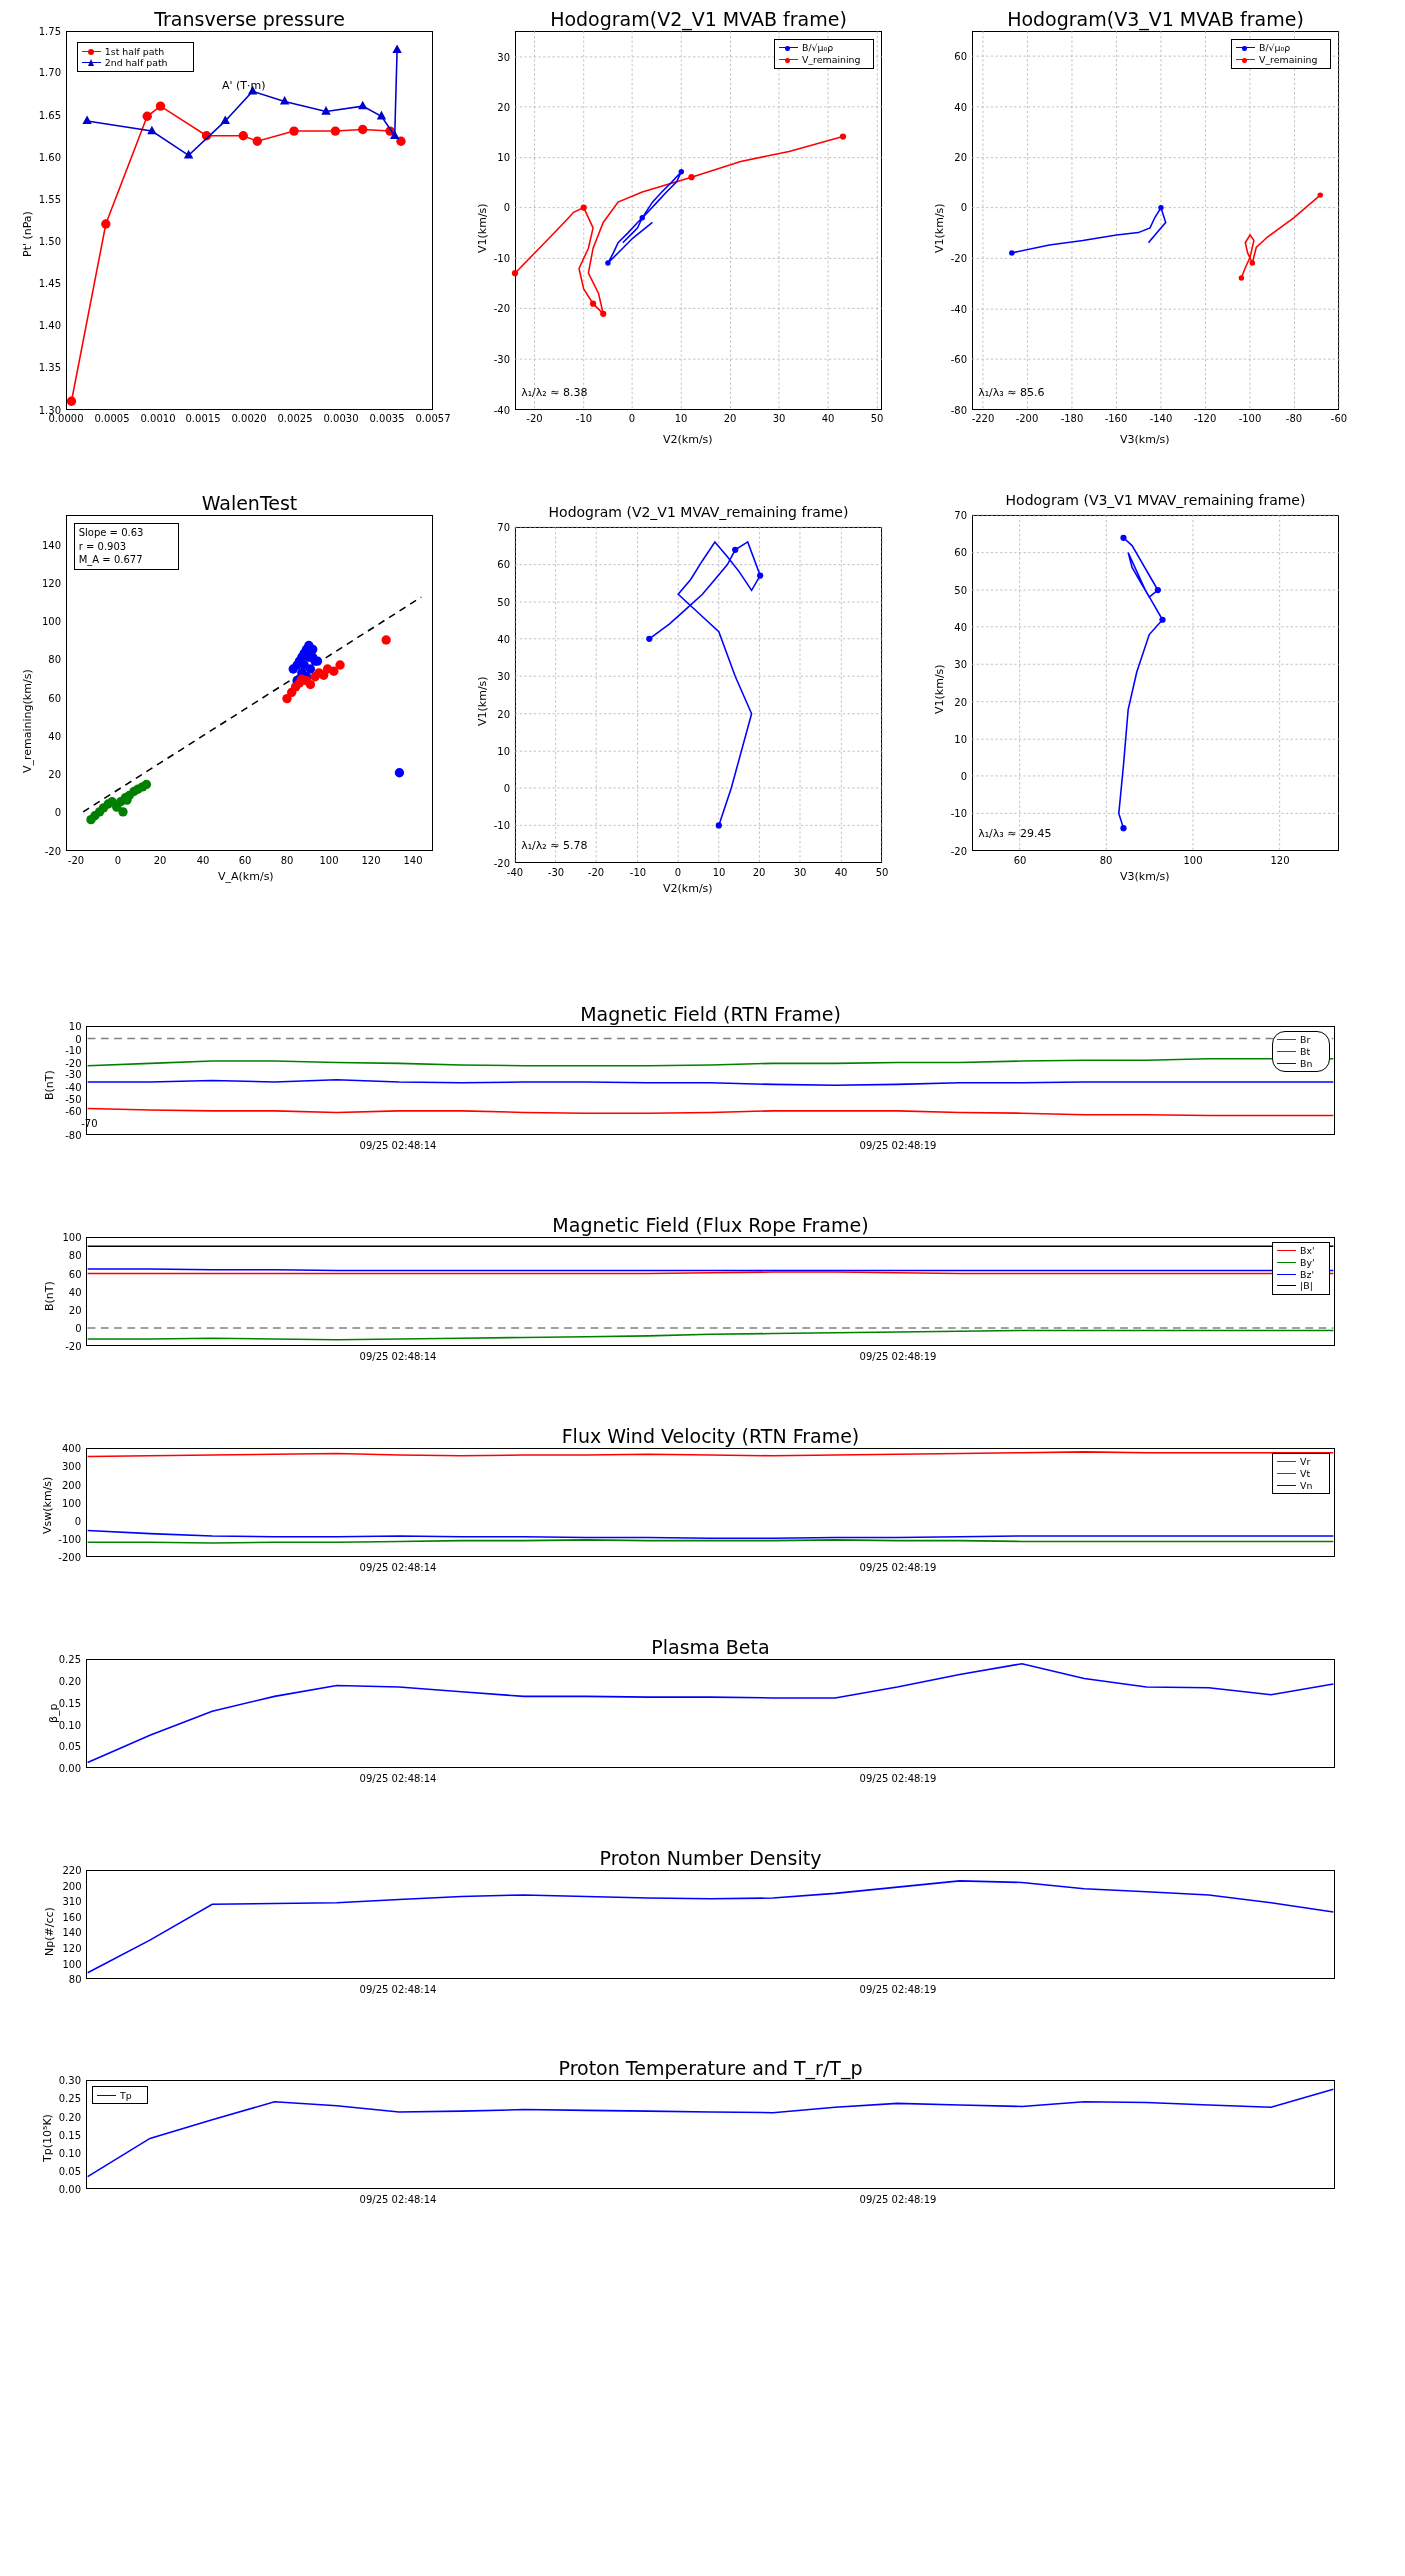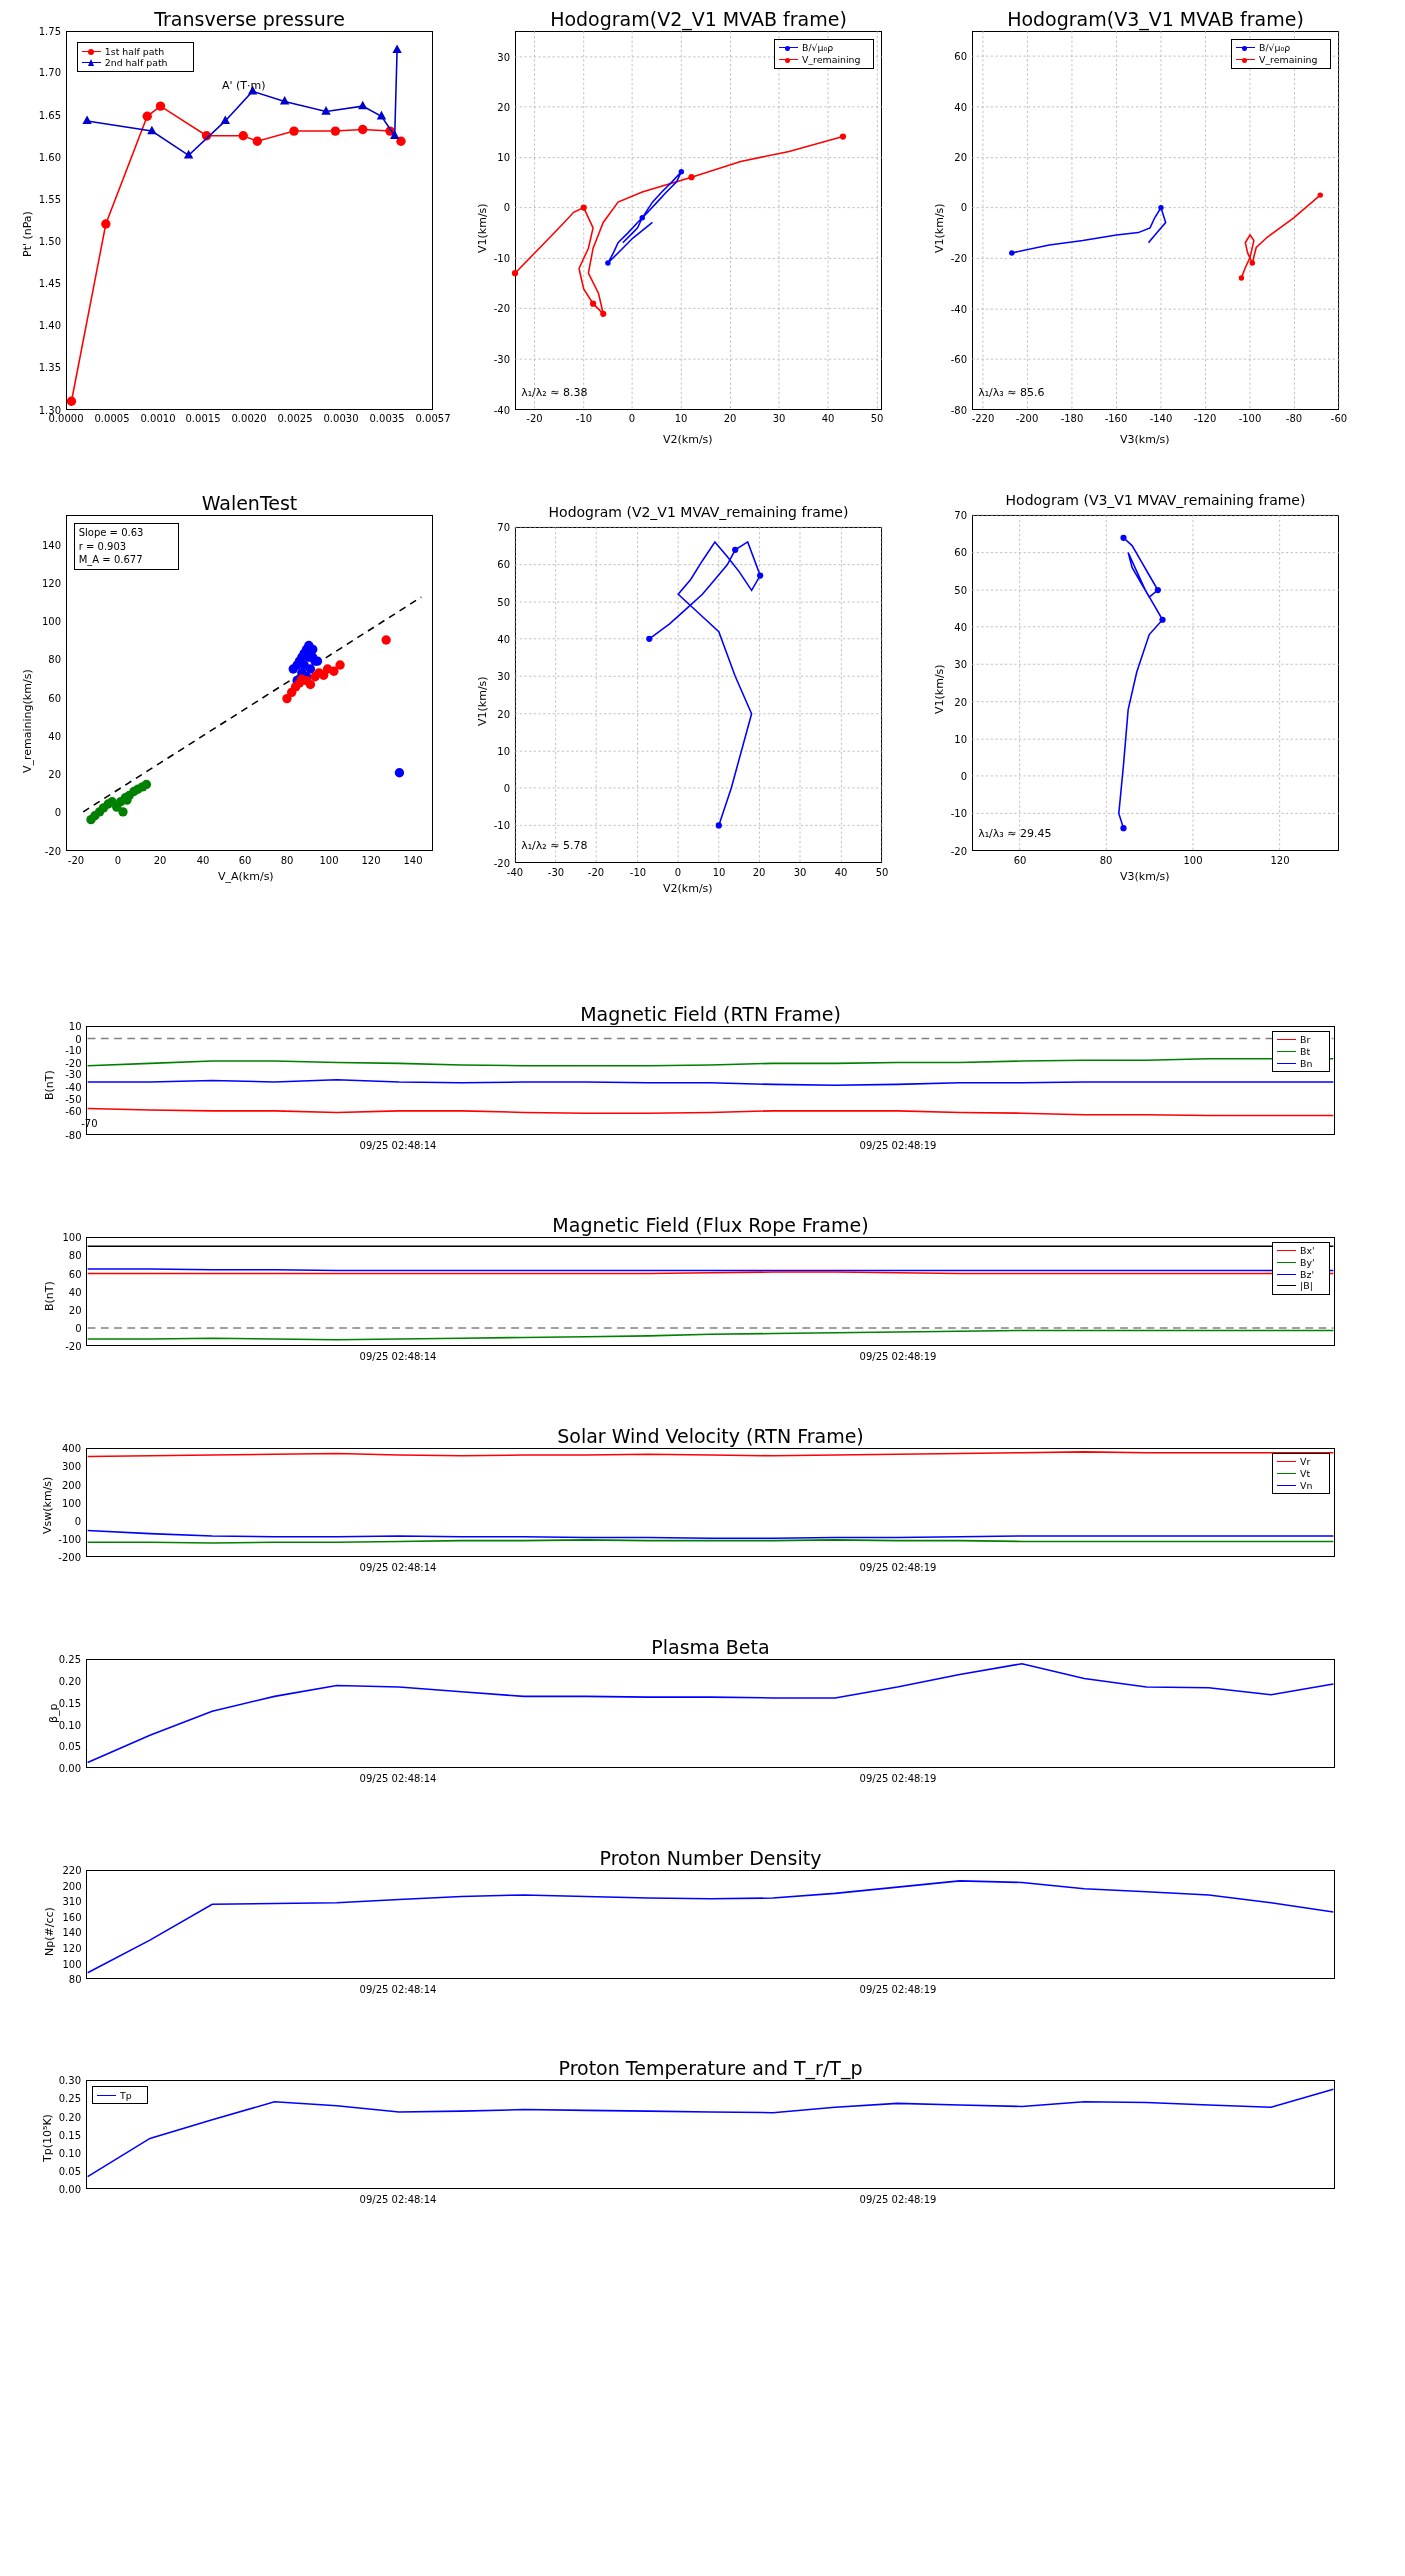--- a/index.html
+++ b/index.html
@@ -446,21 +446,21 @@
 
   <div class="panel" style="left:86px;top:1026px;width:1249px;height:109px;">
     <div class="title">Magnetic Field (RTN Frame)</div>
     <div class="plotbox"></div>
     <svg width="1249" height="109" viewBox="0 0 1600 140">
       <line x1="0" y1="16" x2="1600" y2="16" stroke="#808080" stroke-width="2" stroke-dasharray="10,7"></line>
       <polyline fill="none" stroke="#ff0000" stroke-width="2" points="0,106 80,108 160,109 240,109 320,111 400,109 480,109 560,111 640,112 720,112 800,111 880,109 960,109 1040,109 1120,111 1200,112 1280,114 1360,114 1440,115 1520,115 1600,115"></polyline>
       <polyline fill="none" stroke="#008000" stroke-width="2" points="0,51 80,48 160,45 240,45 320,47 400,48 480,50 560,51 640,51 720,51 800,50 880,48 960,48 1040,47 1120,47 1200,45 1280,44 1360,44 1440,42 1520,42 1600,42"></polyline>
       <polyline fill="none" stroke="#0000ff" stroke-width="2" points="0,72 80,72 160,70 240,72 320,69 400,72 480,73 560,72 640,72 720,73 800,73 880,75 960,76 1040,75 1120,73 1200,73 1280,72 1360,72 1440,72 1520,72 1600,72"></polyline>
     </svg>
-    <div class="legend" style="right:4.7px;top:4.7px;width:58px;">
+    <div class="legend" style="right:4.7px;top:4.7px;width:58px;border-radius:13px;">
       <div class="row">
           <span class="swatch" style="border-color:#ff0000;"></span>
           <span>Br</span>
         </div>
       <div class="row">
           <span class="swatch" style="border-color:#008000;"></span>
           <span>Bt</span>
         </div>
       <div class="row">
           <span class="swatch" style="border-color:#0000ff;"></span>
@@ -516,21 +516,21 @@
     <div class="ticky" style="left:-26.5px;top:73px;width:22px;">20</div>
     <div class="ticky" style="left:-26.5px;top:55px;width:22px;">40</div>
     <div class="ticky" style="left:-26.5px;top:37px;width:22px;">60</div>
     <div class="ticky" style="left:-26.5px;top:18px;width:22px;">80</div>
     <div class="ticky" style="left:-26.5px;top:0px;width:22px;">100</div>
     <div class="tickx" style="left:312px;top:114px;">09/25 02:48:14</div>
     <div class="tickx" style="left:812px;top:114px;">09/25 02:48:19</div>
   </div>
 
   <div class="panel" style="left:86px;top:1448px;width:1249px;height:109px;">
-    <div class="title">Solar Wind Velocity (RTN Frame)</div>
+    <div class="title">Flux Wind Velocity (RTN Frame)</div>
     <div class="plotbox"></div>
     <svg width="1249" height="109" viewBox="0 0 1600 140">
       <polyline fill="none" stroke="#ff0000" stroke-width="2" points="0,11 80,10 160,9 240,8 320,7 400,9 480,10 560,9 640,9 720,8 800,9 880,10 960,9 1040,8 1120,7 1200,6 1280,5 1360,6 1440,6 1520,6 1600,6"></polyline>
       <polyline fill="none" stroke="#008000" stroke-width="2" points="0,121 80,121 160,122 240,121 320,121 400,120 480,119 560,119 640,118 720,119 800,119 880,119 960,118 1040,119 1120,119 1200,120 1280,120 1360,120 1440,120 1520,120 1600,120"></polyline>
       <polyline fill="none" stroke="#0000ff" stroke-width="2" points="0,106 80,110 160,113 240,114 320,114 400,113 480,114 560,114 640,115 720,115 800,116 880,116 960,115 1040,115 1120,114 1200,113 1280,113 1360,113 1440,113 1520,113 1600,113"></polyline>
     </svg>
     <div class="legend" style="right:4.7px;top:4.7px;width:58px;">
       <div class="row">
           <span class="swatch" style="border-color:#ff0000;"></span>
           <span>Vr</span>

